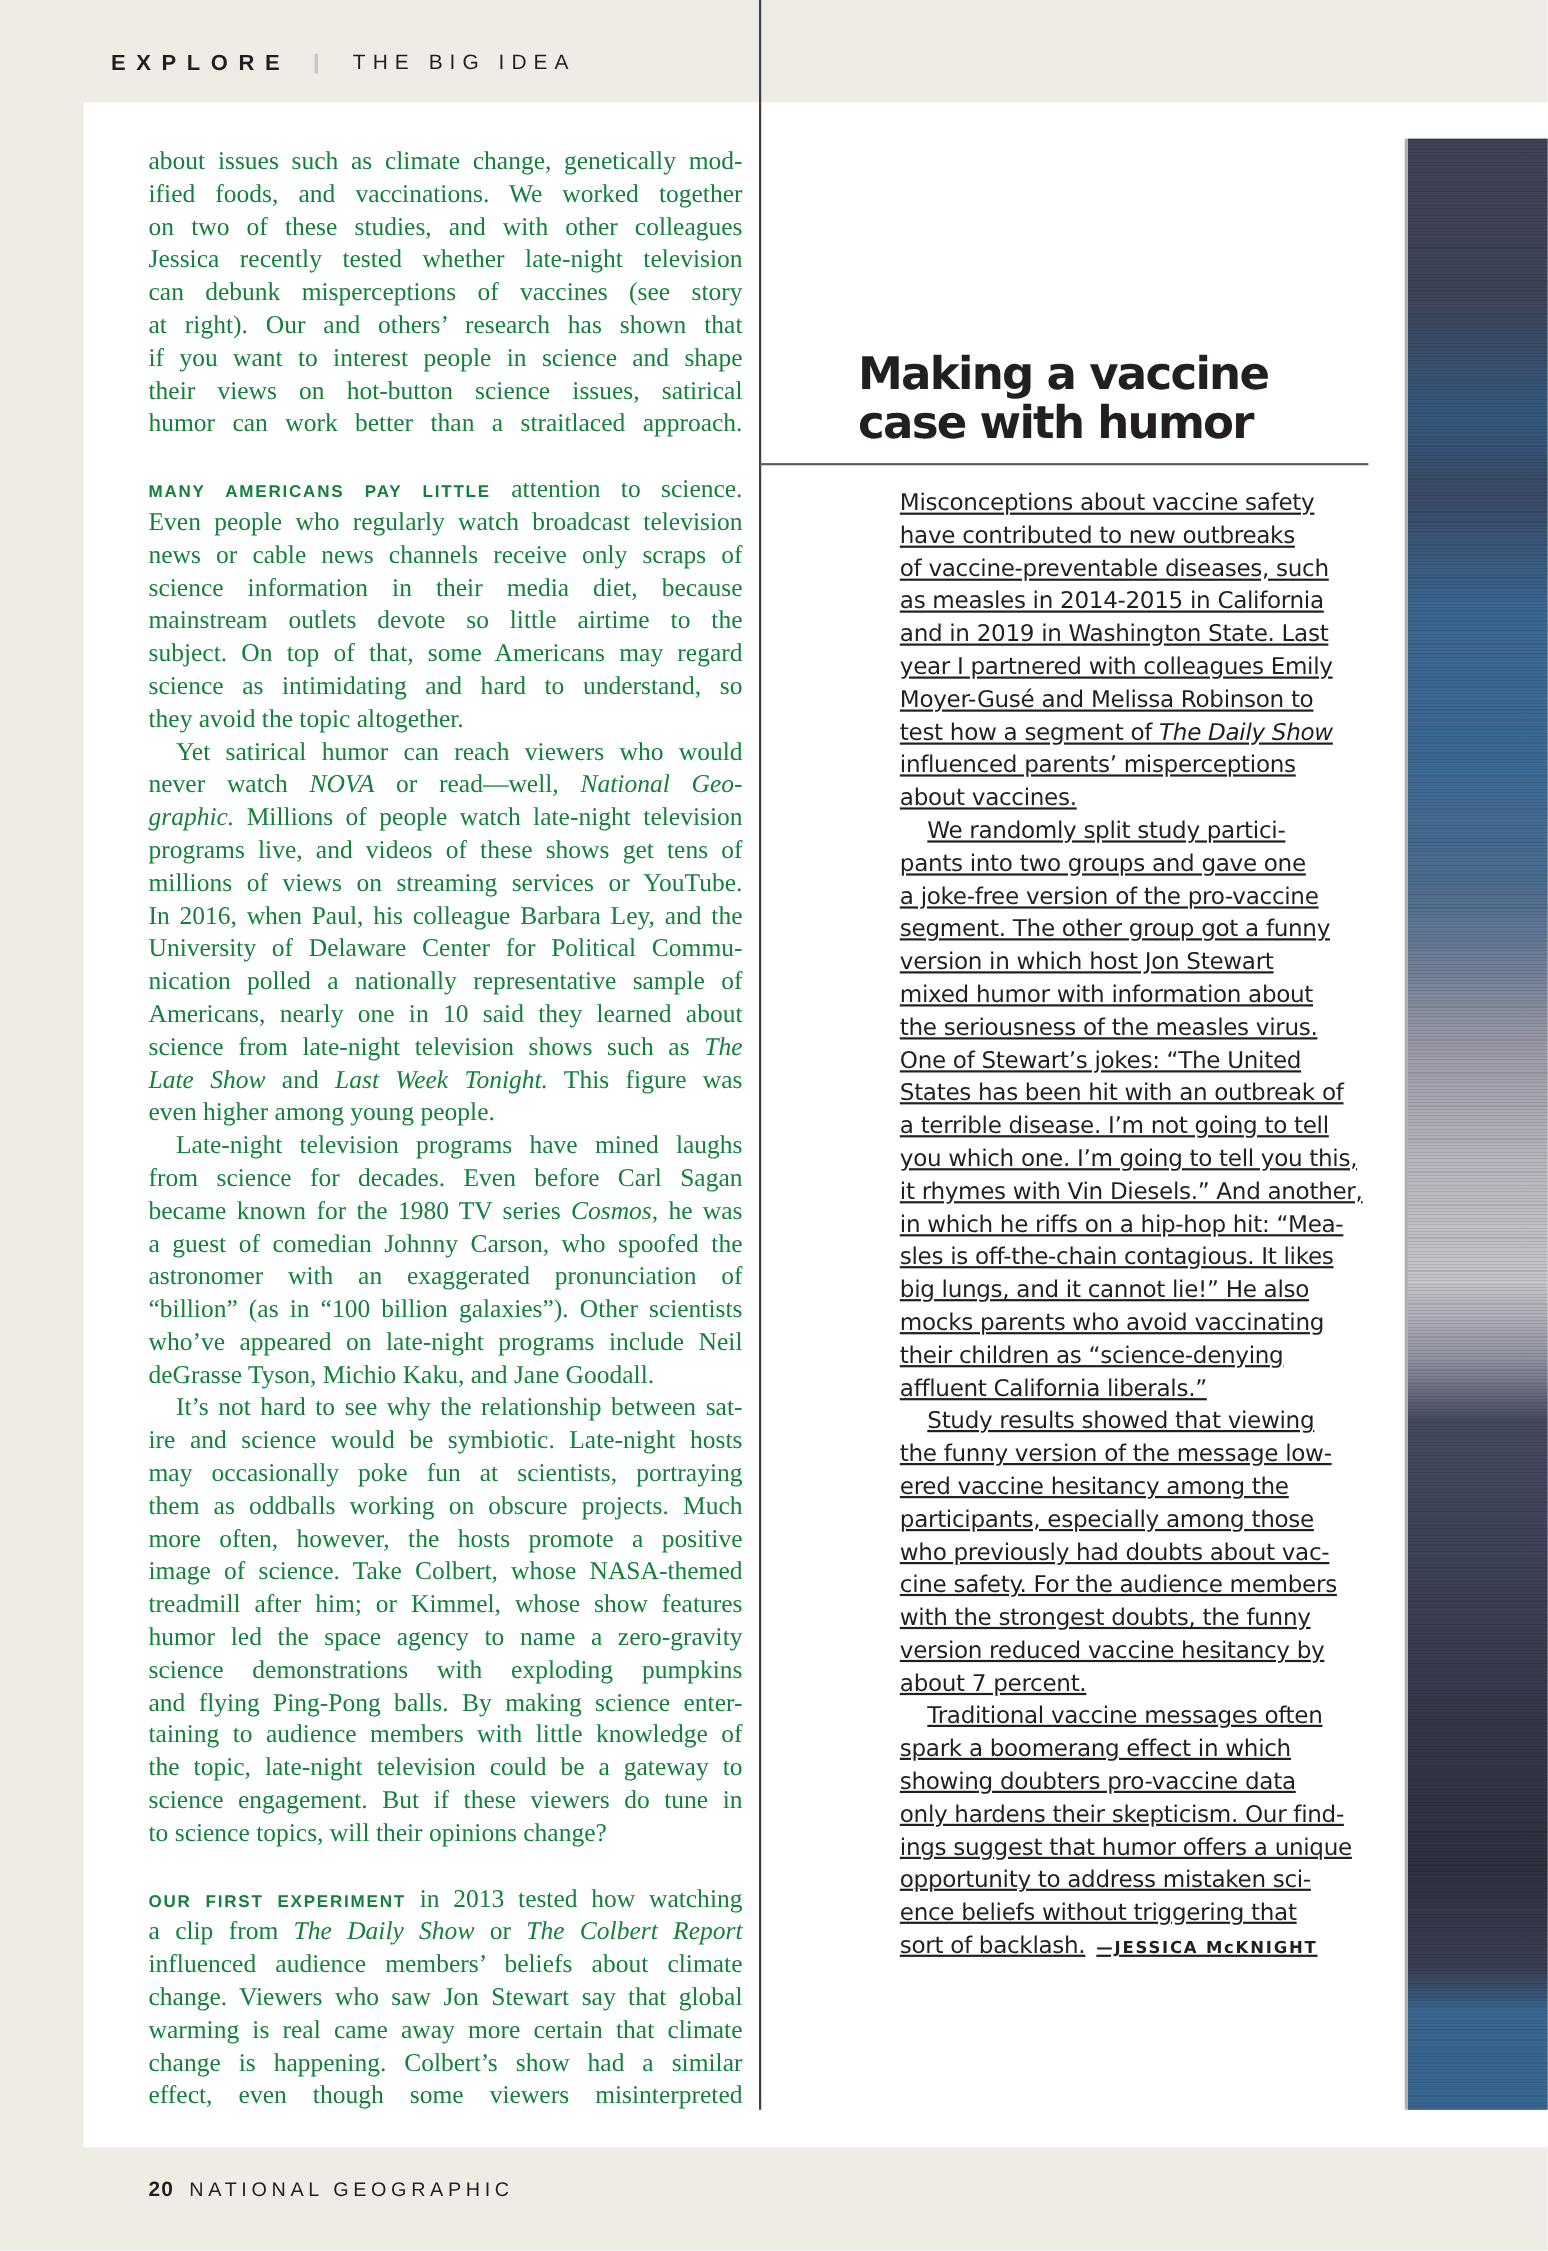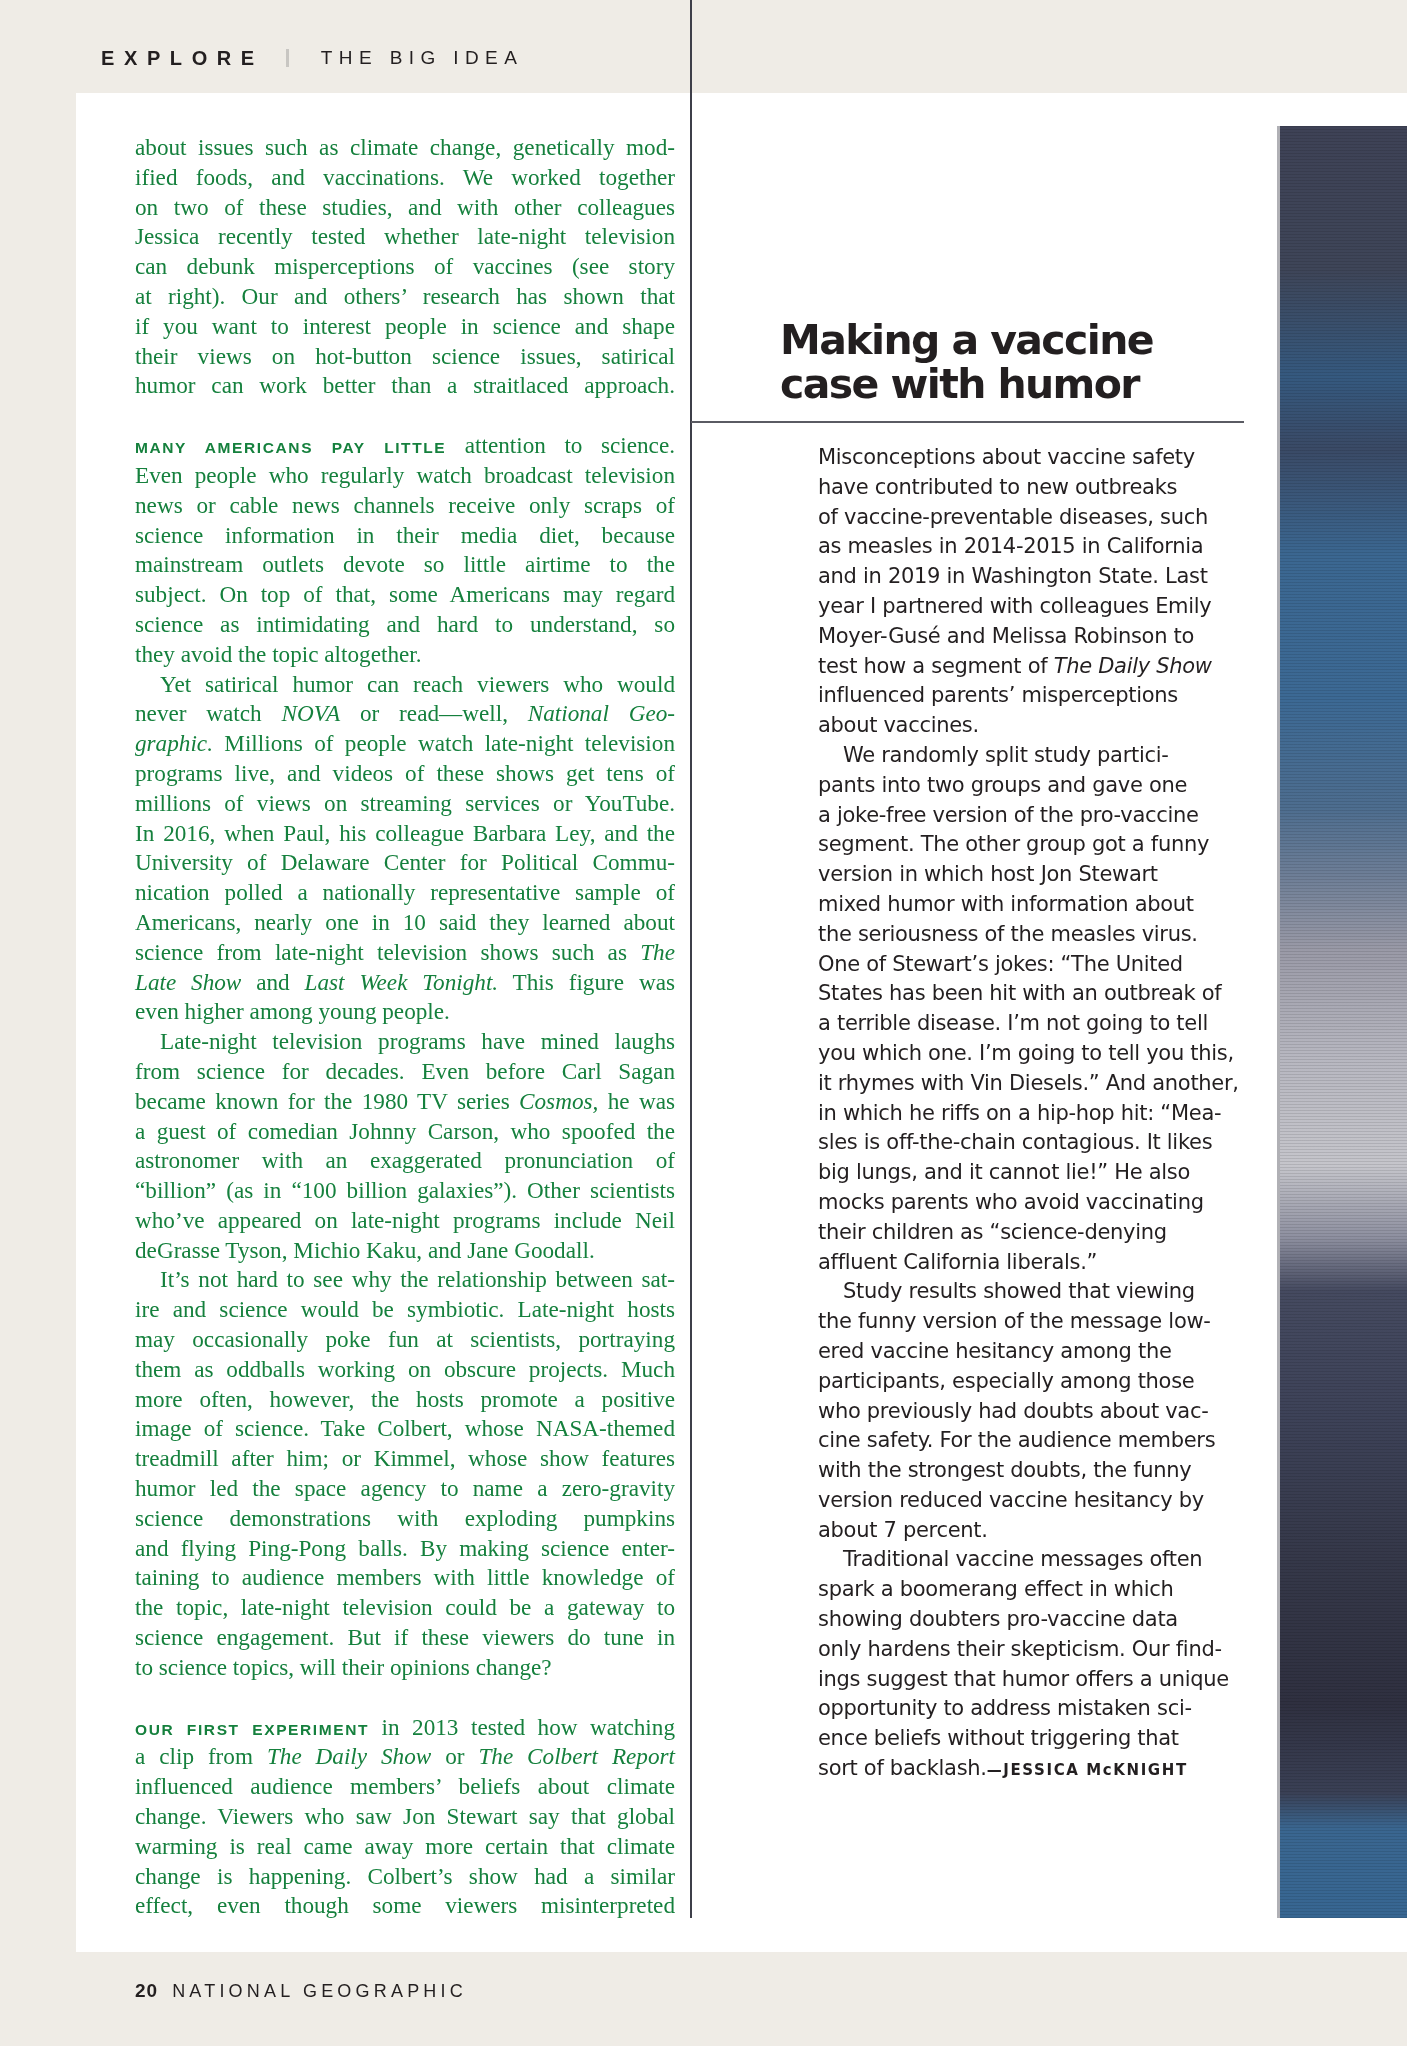--- a/index.html
+++ b/index.html
@@ -13,23 +13,23 @@
   .col-left { position:absolute; left:135px; top:133px; width:540px; font-family:"Liberation Serif", serif; font-size:23.2px; color:#15803d; }
   .line { height:29.8px; line-height:29.8px; white-space:nowrap; text-align:justify; text-align-last:justify; }
   .line.last { text-align-last:left; }
   .line.indent { padding-left:25px; }
   .gap { height:30px; }
   .lead { font-family:"Liberation Sans", sans-serif; font-weight:bold; font-size:15.5px; letter-spacing:1.6px; }
   i { font-style:italic; }
   .sidebar-title { position:absolute; left:780px; top:318px; font-family:"DejaVu Sans", sans-serif; font-weight:bold; font-size:41px; line-height:44px; letter-spacing:-1.6px; color:#231f20; }
   .hrule { position:absolute; left:691px; top:421px; width:553px; height:2px; background:#5a5b63; }
   .col-right { position:absolute; left:818px; top:443px; width:428px; font-family:"DejaVu Sans", sans-serif; font-size:21px; color:#231f20; letter-spacing:-0.3px; }
-  .col-right .line { height:29.8px; line-height:29.8px; text-align:center; text-align-last:left; }
+  .col-right .line { height:29.8px; line-height:29.8px; text-align:center; text-align-last:left;text-decoration:underline; }
   .col-right .line.indent { padding-left:25px; }
-  .byline { font-weight:bold; font-size:15px; letter-spacing:1.6px; margin-left:0; }
+  .byline { font-weight:bold; font-size:15px; letter-spacing:1.6px; margin-left:10px; }
   .photo { position:absolute; left:1277px; top:126px; width:130px; height:1792px;
     background: linear-gradient(180deg,
       #3e4256 0%, #3e4558 8%, #35597f 14%, #3a4a66 18%, #3b6791 24%,
       #3c6994 32%, #4d6d8f 38%, #6f7f97 42%, #9a9aa7 46%, #b7b7c0 52%, #c5c5cb 58%,
       #8e90a0 62%, #454a60 65%, #3d4258 72%, #353849 80%, #2f3040 88%,
       #3a4055 93%, #3a6690 95%, #376692 100%);
     border-left:3px solid #b0b0b5; box-sizing:border-box; }
   .photo-texture { position:absolute; inset:0; background: repeating-linear-gradient(180deg, rgba(0,0,0,0.10) 0px, rgba(0,0,0,0.10) 1px, rgba(255,255,255,0.0) 1px, rgba(255,255,255,0.0) 3px); }
   .footer { position:absolute; left:135px; top:1980px; font-family:"Liberation Sans", sans-serif; color:#231f20; font-size:18px; display:flex; align-items:baseline; }
   .page-num { font-weight:bold; font-size:19px; letter-spacing:1px; margin-right:14px; }

